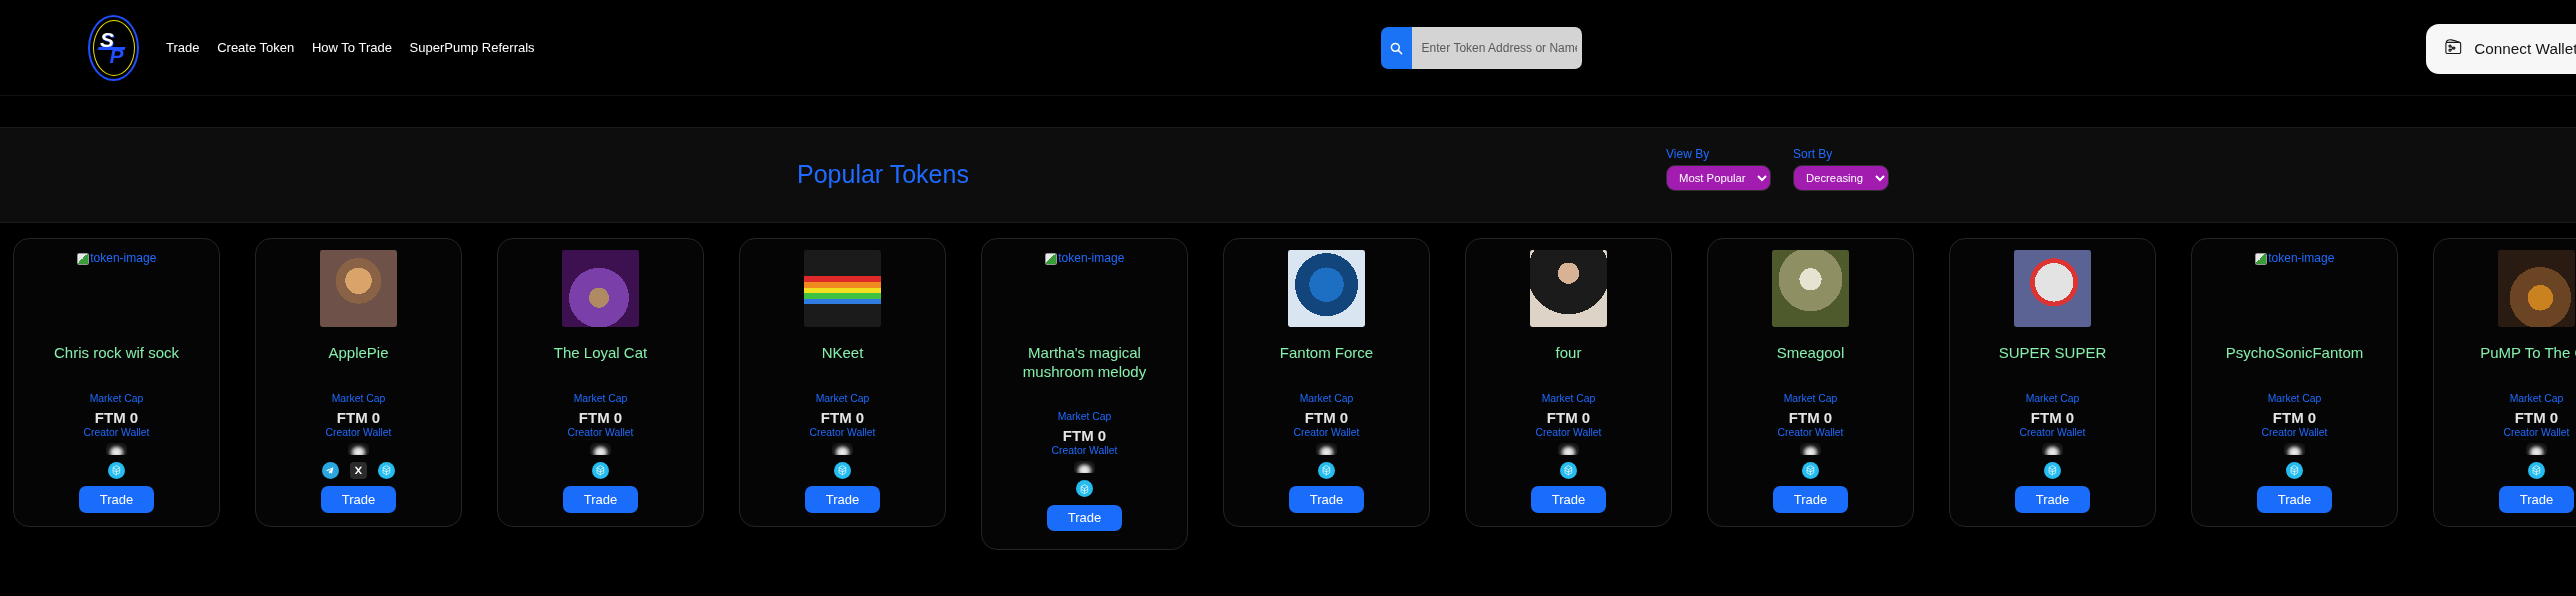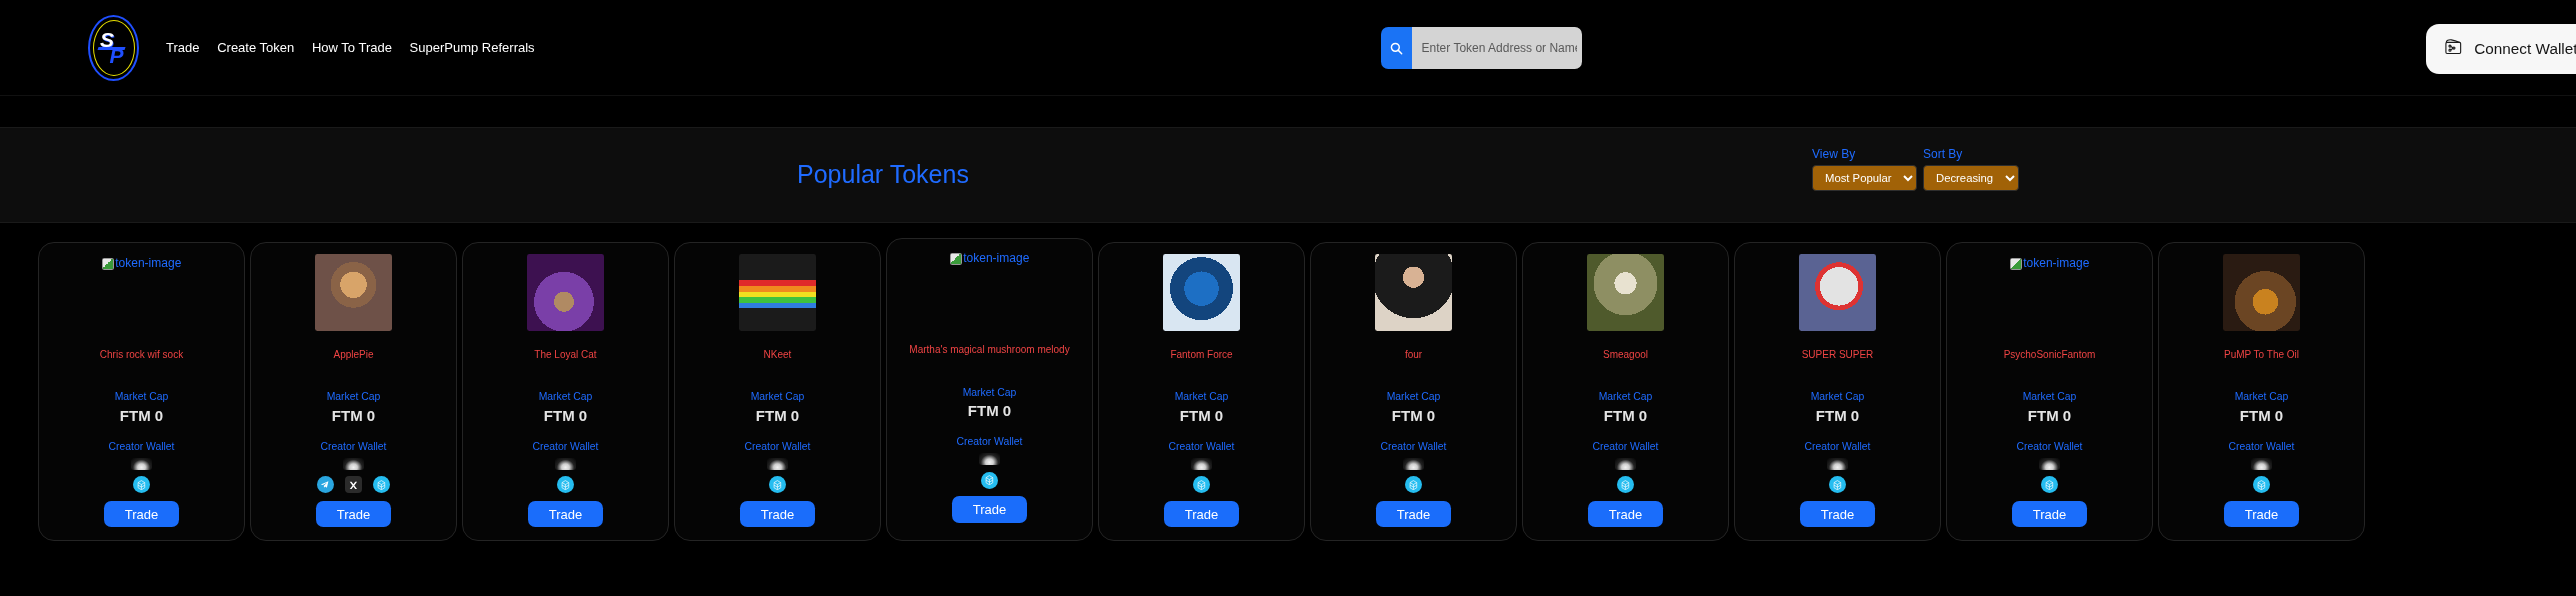--- a/index.html
+++ b/index.html
@@ -128,48 +128,48 @@
   }
   .panel-title {
     position: absolute;
     left: 797px;
     top: 32px;
     color: #1f6bff;
     font-size: 25px;
   }
   .controls {
     position: absolute;
-    left: 1812px;
+    left: 1666px;
     top: 19.3px;
     display: flex;
-    gap: 6px;
+    gap: 22px;
     align-items: center;
   }
   .ctrl-group { display: flex; flex-direction: column; gap: 4px; }
   .ctrl-label { color: #1f6bff; font-size: 12px; }
   .ctrl-select {
-    background: #a16207;
+    background: #a21caf;
     color: #ffffff;
     border: 0.8px solid #2e2e2e;
-    border-radius: 4px;
+    border-radius: 9px;
     padding: 4.8px 8px;
     font-size: 11.3px;
     font-family: "Liberation Sans", sans-serif;
     min-width: 87px;
     cursor: pointer;
   }
 
   
   .cards {
     position: relative;
     margin-top: 14.5px;
     display: flex;
-    align-items: flex-end;
-    gap: 5px;
-    padding-left: 38px;
+    align-items: flex-start;
+    gap: 35px;
+    padding-left: 13px;
   }
   .card {
     width: 207px;
     background: #050505;
     border: 0.8px solid #242424;
     border-radius: 16px;
     padding: 11.3px 9.6px 13px 9.6px;
     display: flex;
     flex-direction: column;
     align-items: center;
@@ -205,30 +205,30 @@
   }
   .broken-glyph {
     width: 12px; height: 12px;
     background: linear-gradient(135deg,#e8e8e8 45%, #3a9b3a 45%);
     border: 0.8px solid #999;
     border-radius: 1.6px;
     flex: none;
     margin-top: 1.6px;
   }
   .token-name {
-    color: #ef4444;
-    font-size: 10px;
+    color: #86efac;
+    font-size: 15px;
     text-align: center;
     margin-top: 17.7px;
     line-height: 1.22;
     width: 100%;
   }
   .mcap-label { color: #1f6bff; font-size: 10.4px; margin-top: 30px; }
   .mcap-value { color: #e4e4e4; font-size: 15px; font-weight: bold; margin-top: 4.8px; }
-  .creator-label { color: #1f6bff; font-size: 10.4px; margin-top: 17px; }
+  .creator-label { color: #1f6bff; font-size: 10.4px; margin-top: 1px; }
   .avatar {
     width: 21px; height: 12px;
     margin-top: 5.6px;
     border-radius: 2.4px;
     background: radial-gradient(ellipse at 50% 78%, #f2f2f2 0%, #cfcfcf 26%, #222 58%, #000 100%);
   }
   .social-row {
     display: flex;
     align-items: center;
     gap: 11.3px;

